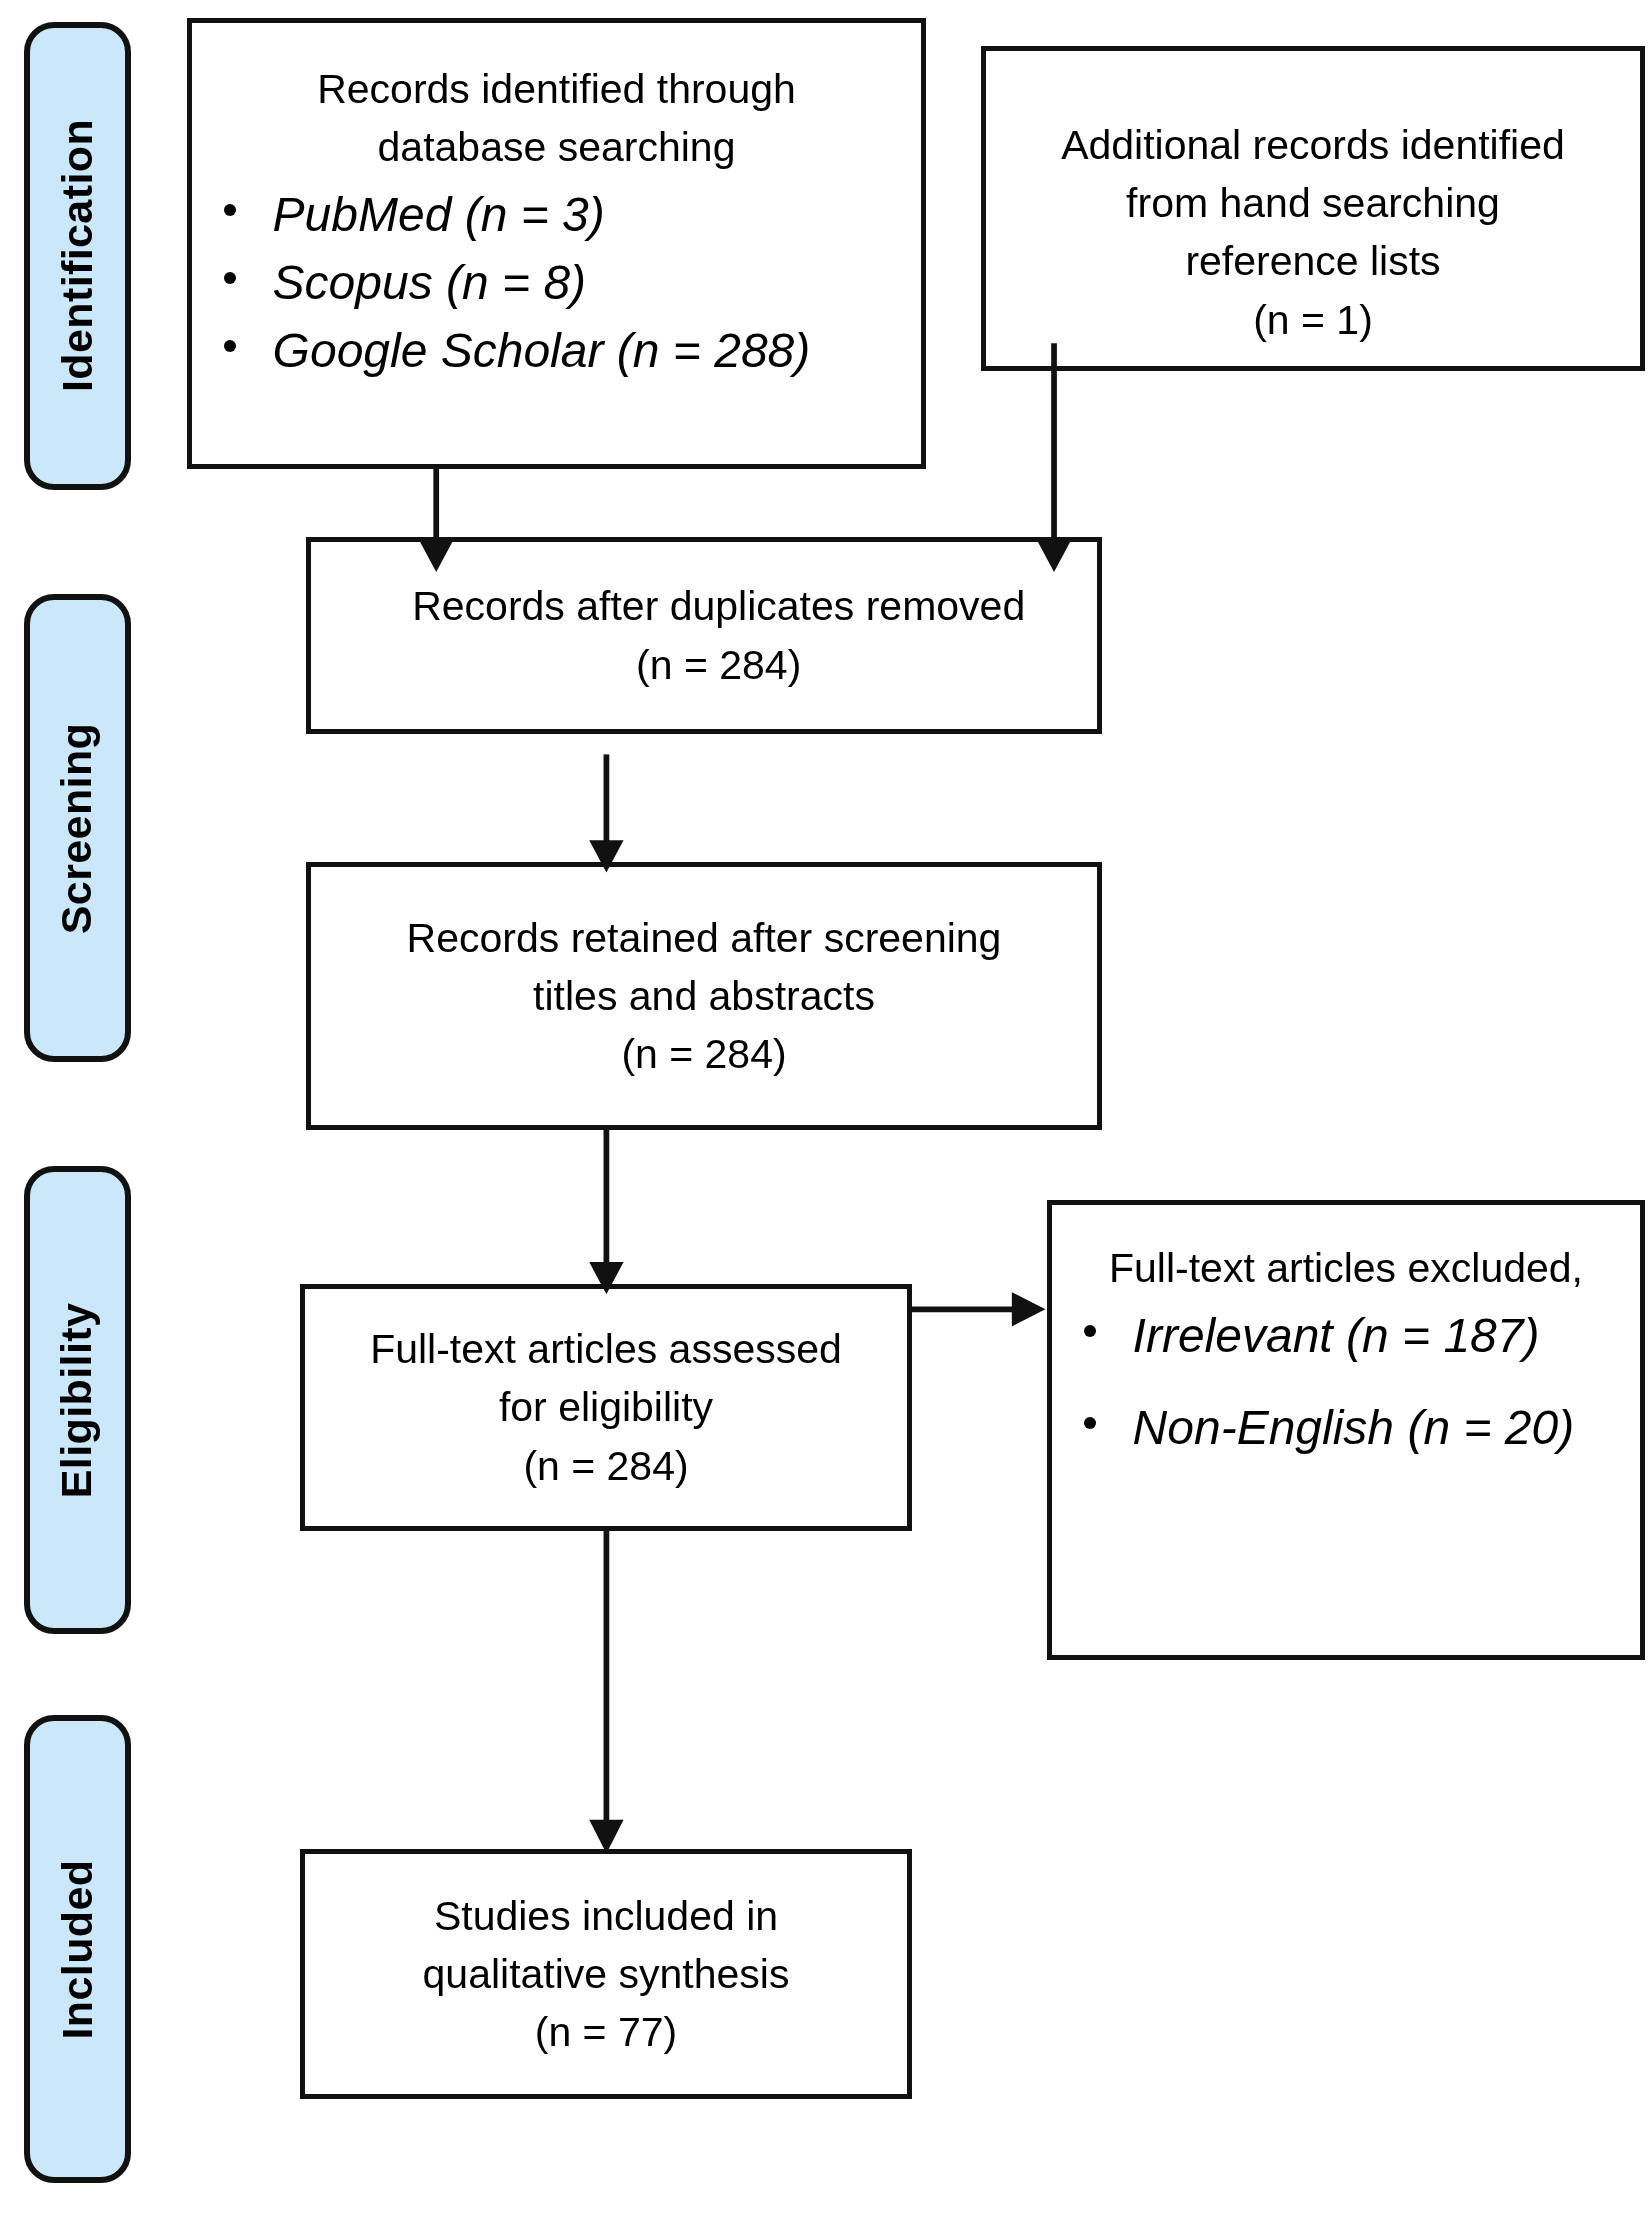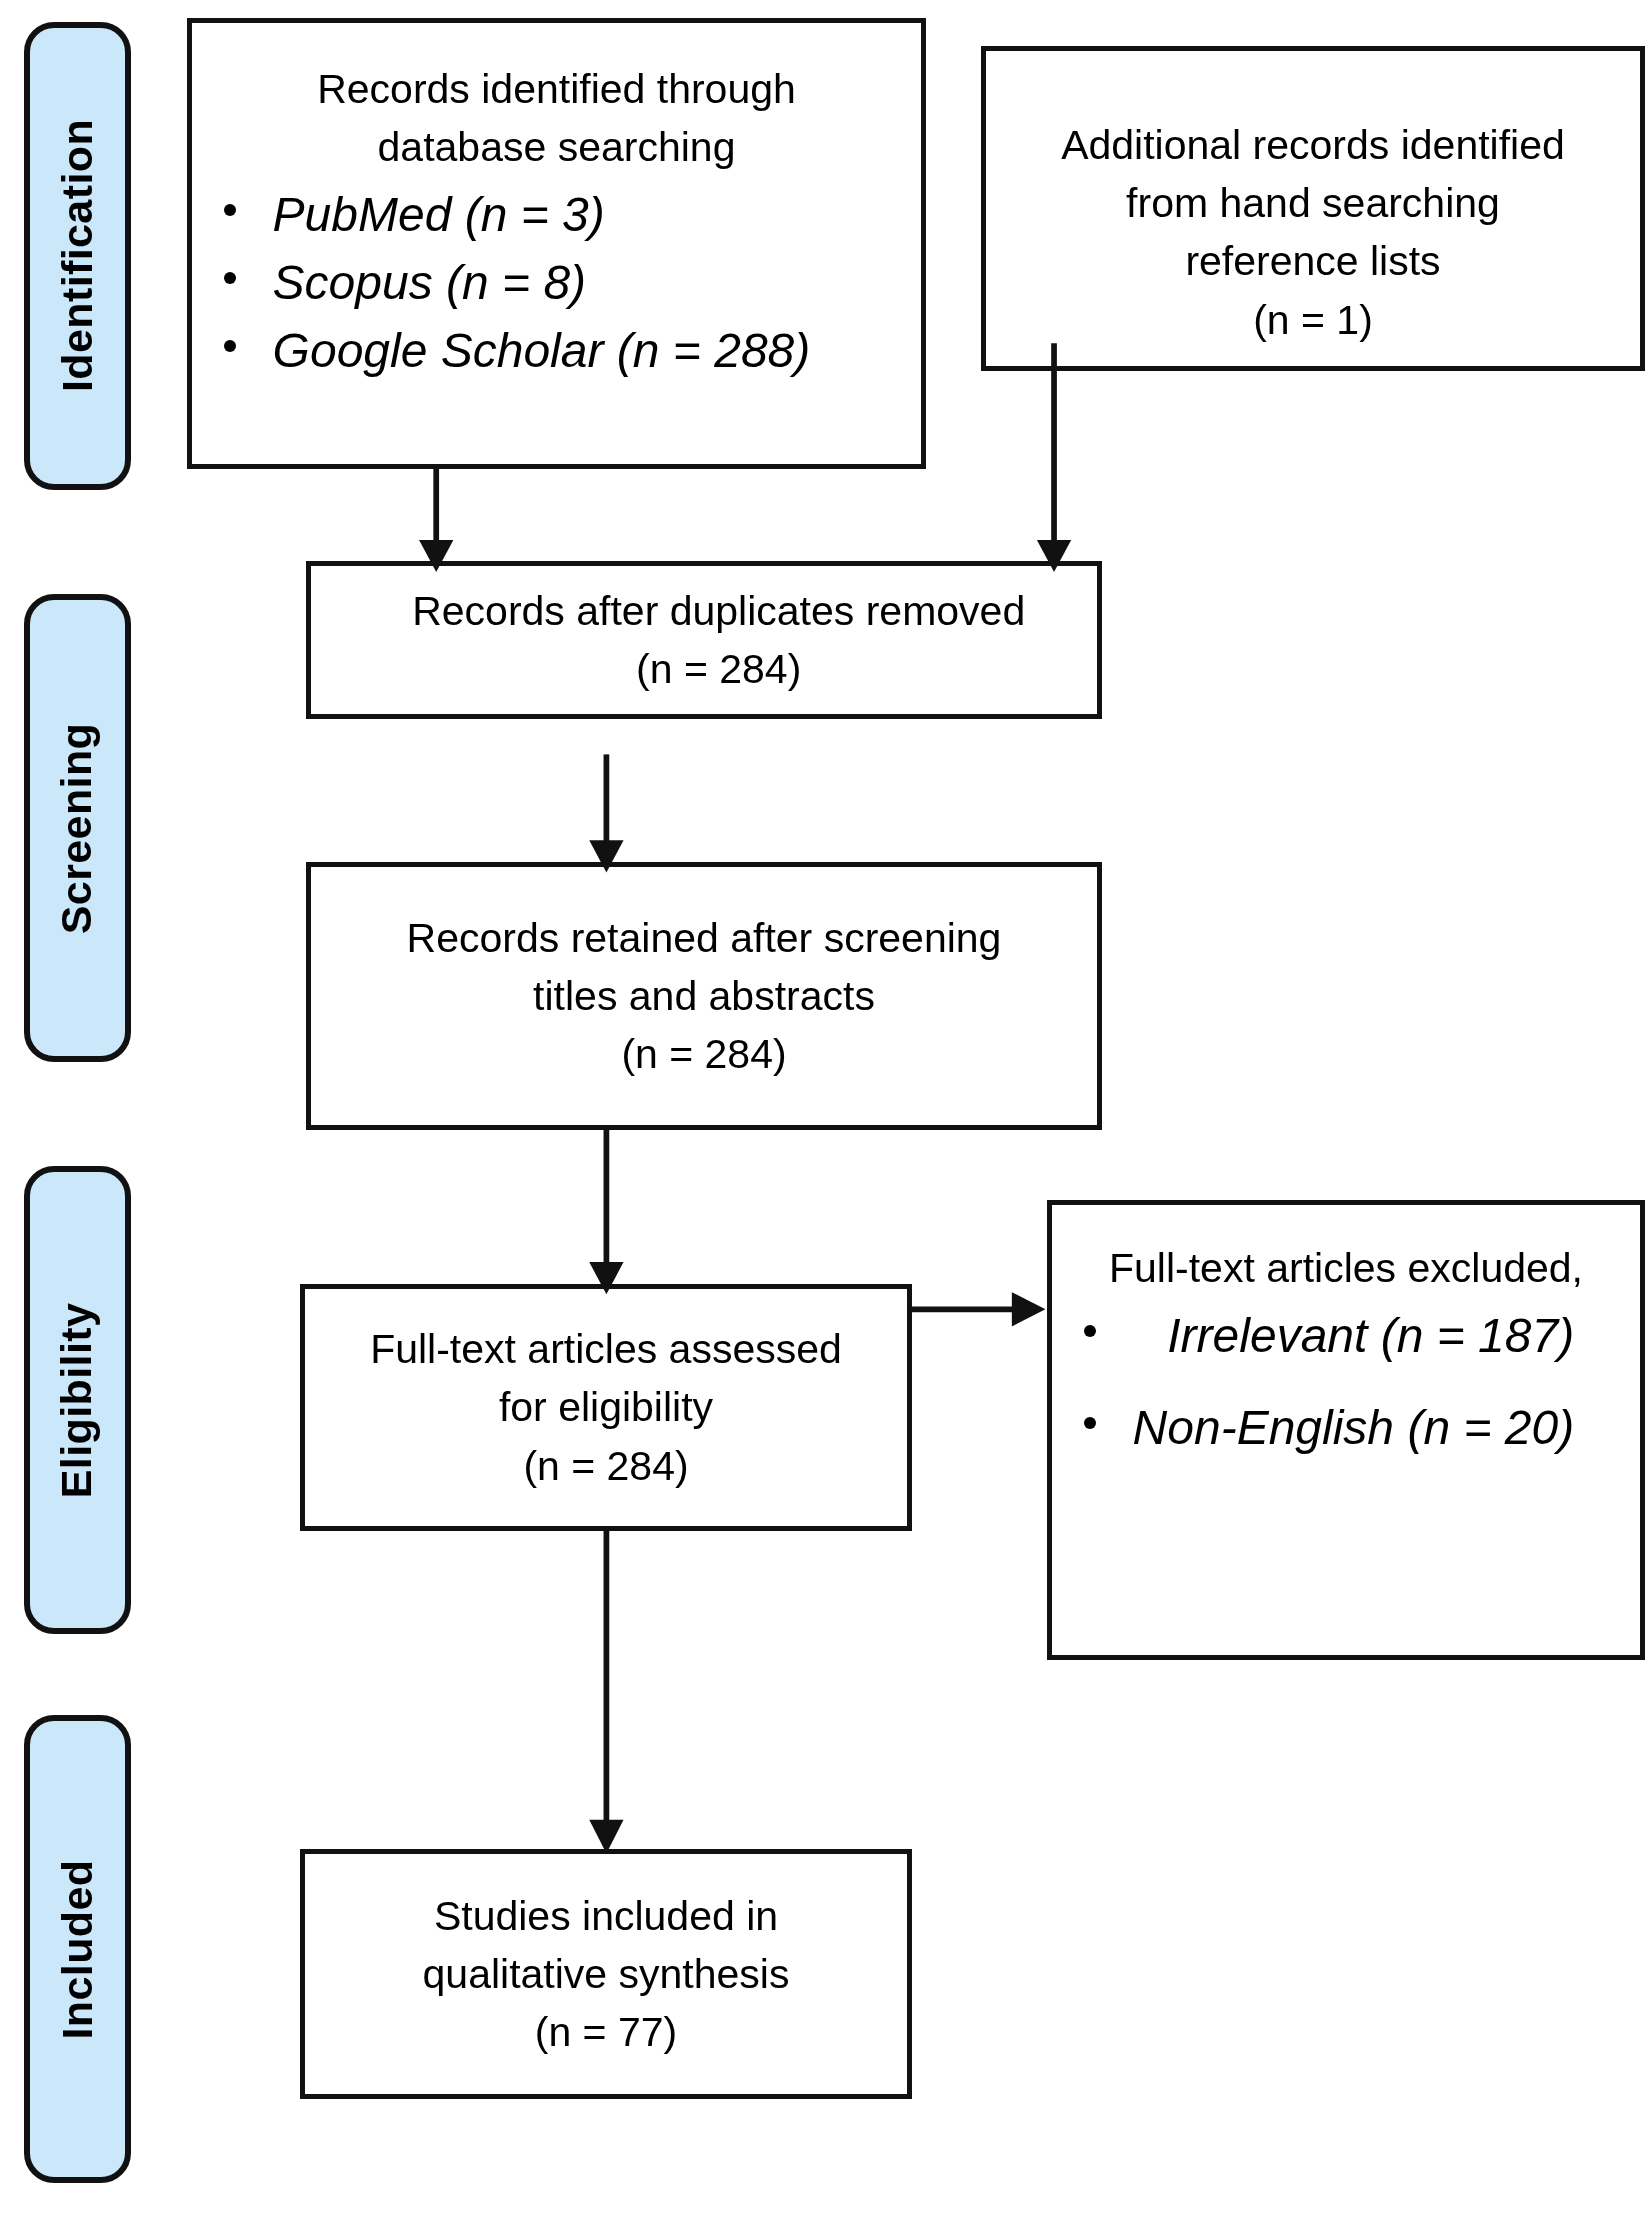--- a/index.html
+++ b/index.html
@@ -55,21 +55,21 @@
     color: #000000;
     text-align: center;
     white-space: nowrap;
   }
   .box-bullets {
     list-style: none;
     margin: 4.3px 0 0 0;
     padding: 0;
     align-self: flex-start;
   }
-  .box-bullets.wide-gap li { margin-bottom: 24px; text-align: right; }
+  .box-bullets.wide-gap li { margin-bottom: 24px; }
   .box-bullets li {
     position: relative;
     font-size: 48px;
     line-height: 1.42;
     color: #000000;
     padding-left: 62px;
     white-space: nowrap;
     text-align: left;
     font-style: italic;
   }
@@ -130,21 +130,21 @@
     </ul>
   </div>
 
   <div class="flow-box" style="left:981px; top:18px; width:664px; height:325px; justify-content:flex-start; padding-top:65px;margin-top:28px;">
     <div class="box-line">Additional records identified</div>
     <div class="box-line">from hand searching</div>
     <div class="box-line">reference lists</div>
     <div class="box-line">(n = 1)</div>
   </div>
 
-  <div class="flow-box" style="left:306px; top:561px; width:796px; height:158px;padding-left:48px;">
+  <div class="flow-box" style="left:306px; top:537px; width:796px; height:197px;padding-left:48px;">
     <div class="box-line">Records after duplicates removed</div>
     <div class="box-line">(n = 284)</div>
   </div>
 
   <div class="flow-box" style="left:306px; top:862px; width:796px; height:268px;">
     <div class="box-line">Records retained after screening</div>
     <div class="box-line">titles and abstracts</div>
     <div class="box-line">(n = 284)</div>
   </div>
 

